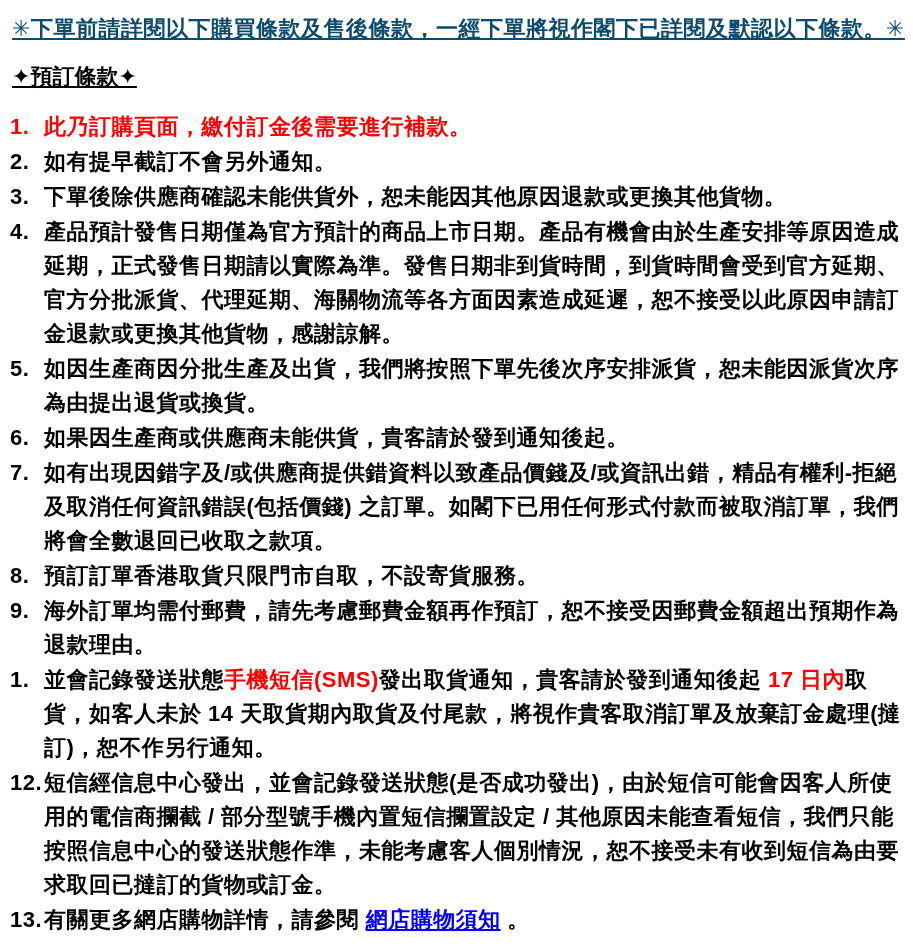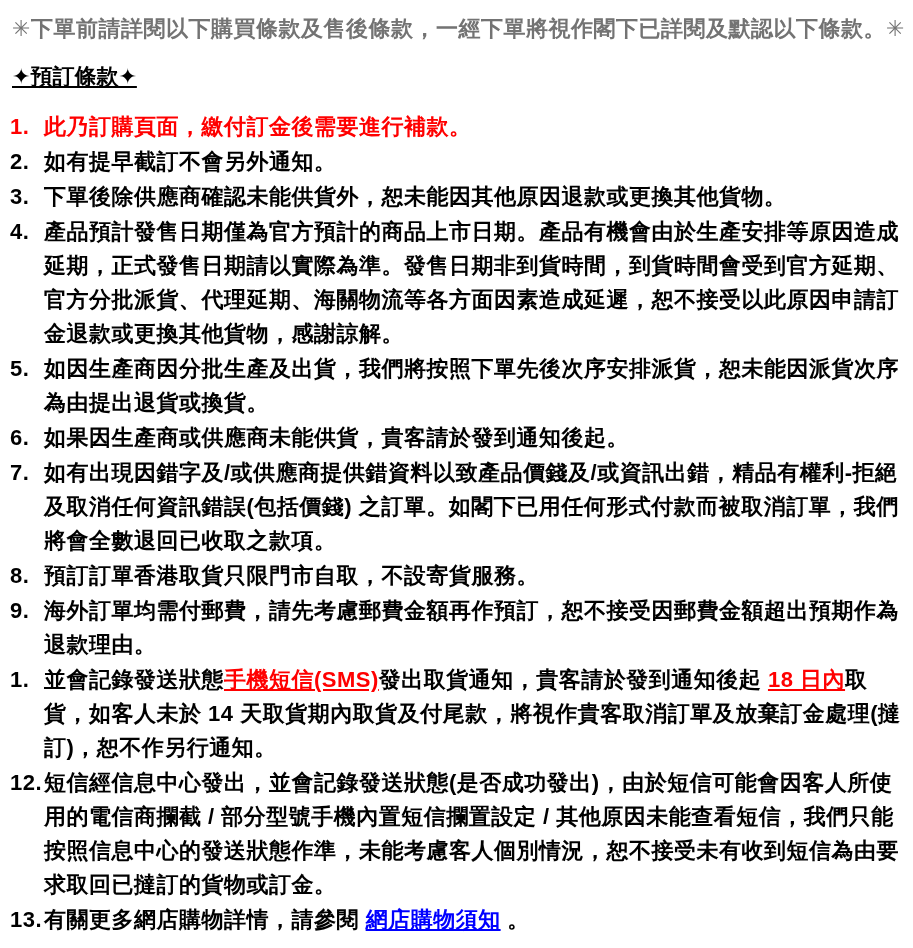--- a/index.html
+++ b/index.html
@@ -11,21 +11,22 @@
     width: 913px;
     box-sizing: border-box;
     padding: 12px 8px 10px 10px;
     font-family: "Liberation Sans", "DejaVu Sans", sans-serif;
     font-weight: 700;
     font-size: 22px;
     color: #000000;
     background: #ffffff;
   }
   .notice-title {
-    color: #737373;
+    color: #0c4a6e;
+    text-decoration: underline;
     margin: 2px 0 16px 2px;
     line-height: 30px;
     letter-spacing: 0.5px;
     white-space: nowrap;
   }
   .section-header {
     color: #000000;
     text-decoration: underline;
     font-size: 22px;
     margin: 2px 0 18px 2px;
@@ -45,21 +46,20 @@
     letter-spacing: 0.5px;
   }
   ol.terms li .num {
     position: absolute;
     left: 0;
     top: 0;
   }
   .seg-red { color: #ff0000; }
   .seg-red-u {
     color: #ff0000;
-    text-decoration: underline;
   }
   a.guide-link {
     color: #0000ff;
     text-decoration: underline;
     font-weight: 700;
     cursor: pointer;
   }
 </style>
 </head>
 <body>
@@ -74,17 +74,17 @@
   <ol class="terms">
       <li><span class="num seg-red">1.</span><span class="seg-red">此乃訂購頁面，繳付訂金後需要進行補款。</span></li>
       <li><span class="num">2.</span><span class="seg-normal">如有提早截訂不會另外通知。</span></li>
       <li><span class="num">3.</span><span class="seg-normal">下單後除供應商確認未能供貨外，恕未能因其他原因退款或更換其他貨物。</span></li>
       <li><span class="num">4.</span><span class="seg-normal">產品預計發售日期僅為官方預計的商品上市日期。產品有機會由於生產安排等原因造成延期，正式發售日期請以實際為準。發售日期非到貨時間，到貨時間會受到官方延期、官方分批派貨、代理延期、海關物流等各方面因素造成延遲，恕不接受以此原因申請訂金退款或更換其他貨物，感謝諒解。</span></li>
       <li><span class="num">5.</span><span class="seg-normal">如因生產商因分批生產及出貨，我們將按照下單先後次序安排派貨，恕未能因派貨次序為由提出退貨或換貨。</span></li>
       <li><span class="num">6.</span><span class="seg-normal">如果因生產商或供應商未能供貨，貴客請於發到通知後起。</span></li>
       <li><span class="num">7.</span><span class="seg-normal">如有出現因錯字及/或供應商提供錯資料以致產品價錢及/或資訊出錯，精品有權利-拒絕及取消任何資訊錯誤(包括價錢) 之訂單。如閣下已用任何形式付款而被取消訂單，我們將會全數退回已收取之款項。</span></li>
       <li><span class="num">8.</span><span class="seg-normal">預訂訂單香港取貨只限門市自取，不設寄貨服務。</span></li>
       <li><span class="num">9.</span><span class="seg-normal">海外訂單均需付郵費，請先考慮郵費金額再作預訂，恕不接受因郵費金額超出預期作為退款理由。</span></li>
-      <li><span class="num">1.</span><span class="seg-normal">並會記錄發送狀態</span><span class="seg-red-u">手機短信(SMS)</span><span class="seg-normal">發出取貨通知，貴客請於發到通知後起 </span><span class="seg-red-u">18 日內</span><span class="seg-normal">取貨，如客人未於 14 天取貨期內取貨及付尾款，將視作貴客取消訂單及放棄訂金處理(撻訂)，恕不作另行通知。</span></li>
+      <li><span class="num">1.</span><span class="seg-normal">並會記錄發送狀態</span><span class="seg-red-u">手機短信(SMS)</span><span class="seg-normal">發出取貨通知，貴客請於發到通知後起 </span><span class="seg-red-u">17 日內</span><span class="seg-normal">取貨，如客人未於 14 天取貨期內取貨及付尾款，將視作貴客取消訂單及放棄訂金處理(撻訂)，恕不作另行通知。</span></li>
       <li><span class="num">12.</span><span class="seg-normal">短信經信息中心發出，並會記錄發送狀態(是否成功發出)，由於短信可能會因客人所使用的電信商攔截 / 部分型號手機內置短信攔置設定 / 其他原因未能查看短信，我們只能按照信息中心的發送狀態作準，未能考慮客人個別情況，恕不接受未有收到短信為由要求取回已撻訂的貨物或訂金。</span></li>
       <li><span class="num">13.</span><span class="seg-normal">有關更多網店購物詳情，請參閱 </span><a href="#" class="guide-link">網店購物須知</a><span class="seg-normal"> 。</span></li>
     </ol>
 </div>
 
 </body></html>

